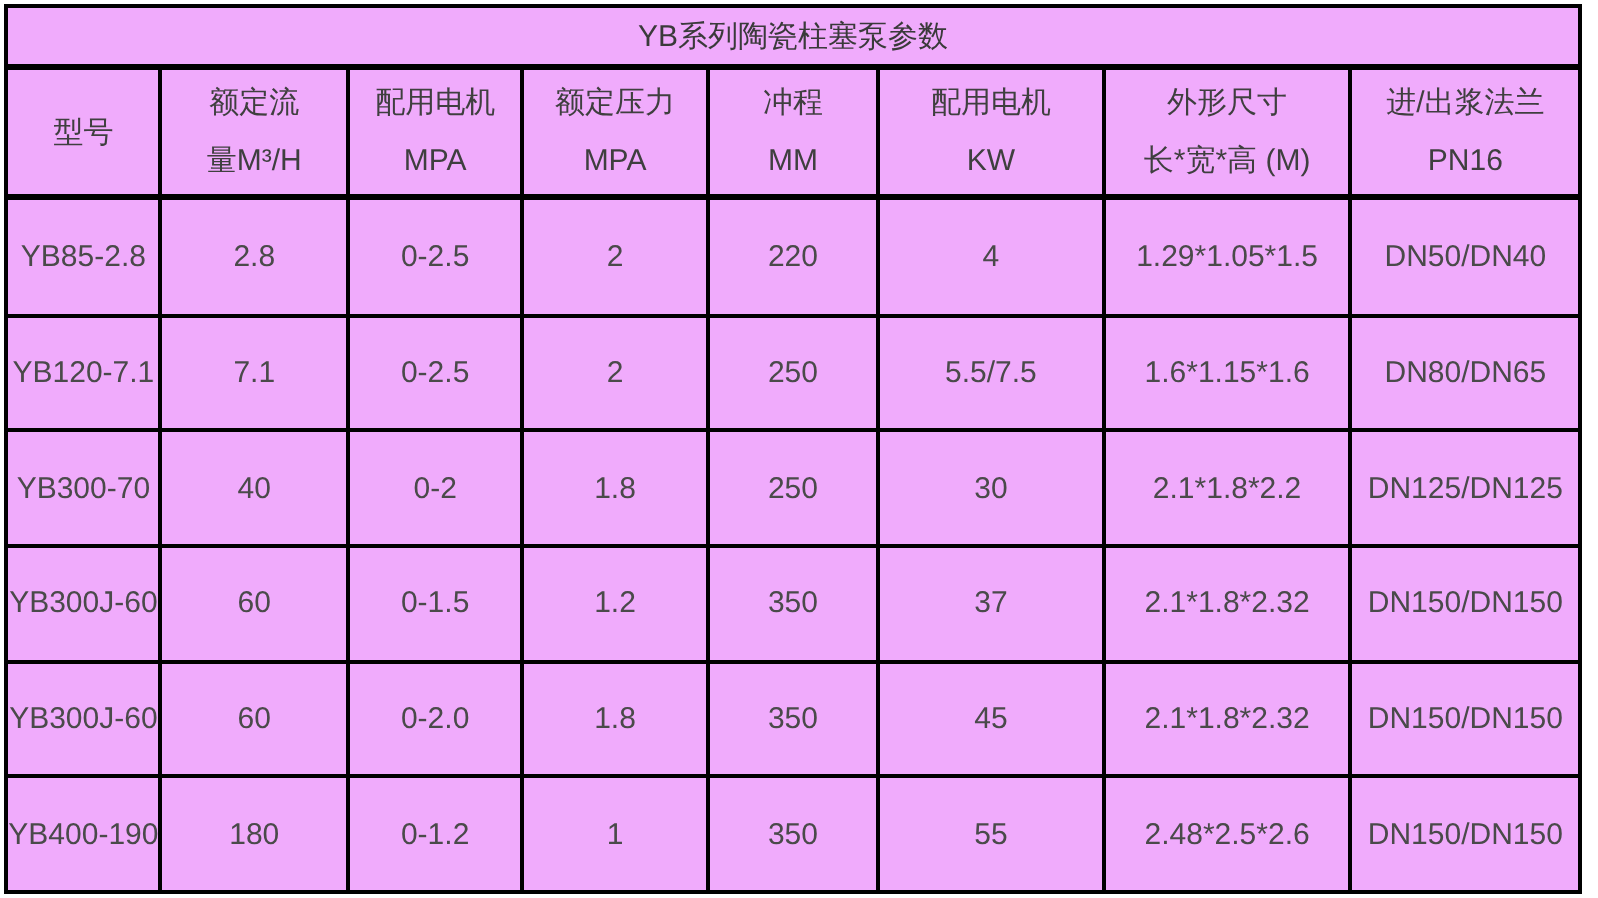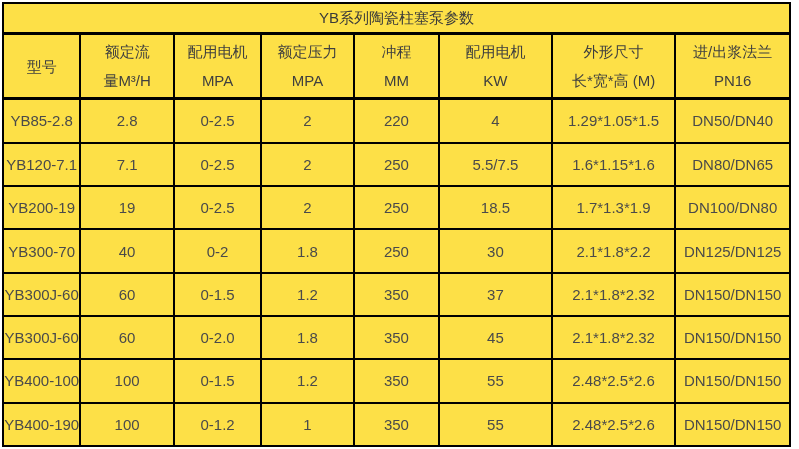--- a/index.html
+++ b/index.html
@@ -11,21 +11,21 @@
     overflow: hidden;
   }
   .spec-table {
     position: absolute;
     left: 2px;
     top: 2px;
     width: 789px;
     height: 445px;
     border-collapse: collapse;
     table-layout: fixed;
-    background: #fde047;
+    background: #f0abfc;
     font-family: "Liberation Sans", "DejaVu Sans", sans-serif;
     color: #424242;
   }
   .spec-table td {
     border: 2px solid #000000;
     text-align: center;
     vertical-align: middle;
     padding: 0;
     overflow: hidden;
     white-space: nowrap;
@@ -116,30 +116,20 @@
         <td class="data-cell">YB120-7.1</td>
         <td class="data-cell">7.1</td>
         <td class="data-cell">0-2.5</td>
         <td class="data-cell">2</td>
         <td class="data-cell">250</td>
         <td class="data-cell">5.5/7.5</td>
         <td class="data-cell">1.6*1.15*1.6</td>
         <td class="data-cell">DN80/DN65</td>
       </tr>
       <tr>
-        <td class="data-cell">YB200-19</td>
-        <td class="data-cell">19</td>
-        <td class="data-cell">0-2.5</td>
-        <td class="data-cell">2</td>
-        <td class="data-cell">250</td>
-        <td class="data-cell">18.5</td>
-        <td class="data-cell">1.7*1.3*1.9</td>
-        <td class="data-cell">DN100/DN80</td>
-      </tr>
-      <tr>
         <td class="data-cell">YB300-70</td>
         <td class="data-cell">40</td>
         <td class="data-cell">0-2</td>
         <td class="data-cell">1.8</td>
         <td class="data-cell">250</td>
         <td class="data-cell">30</td>
         <td class="data-cell">2.1*1.8*2.2</td>
         <td class="data-cell">DN125/DN125</td>
       </tr>
       <tr>
@@ -156,32 +146,22 @@
         <td class="data-cell">YB300J-60</td>
         <td class="data-cell">60</td>
         <td class="data-cell">0-2.0</td>
         <td class="data-cell">1.8</td>
         <td class="data-cell">350</td>
         <td class="data-cell">45</td>
         <td class="data-cell">2.1*1.8*2.32</td>
         <td class="data-cell">DN150/DN150</td>
       </tr>
       <tr>
-        <td class="data-cell">YB400-100</td>
-        <td class="data-cell">100</td>
-        <td class="data-cell">0-1.5</td>
-        <td class="data-cell">1.2</td>
-        <td class="data-cell">350</td>
-        <td class="data-cell">55</td>
-        <td class="data-cell">2.48*2.5*2.6</td>
-        <td class="data-cell">DN150/DN150</td>
-      </tr>
-      <tr>
         <td class="data-cell">YB400-190</td>
-        <td class="data-cell">100</td>
+        <td class="data-cell">180</td>
         <td class="data-cell">0-1.2</td>
         <td class="data-cell">1</td>
         <td class="data-cell">350</td>
         <td class="data-cell">55</td>
         <td class="data-cell">2.48*2.5*2.6</td>
         <td class="data-cell">DN150/DN150</td>
       </tr>
     </tbody>
 </table>
 

